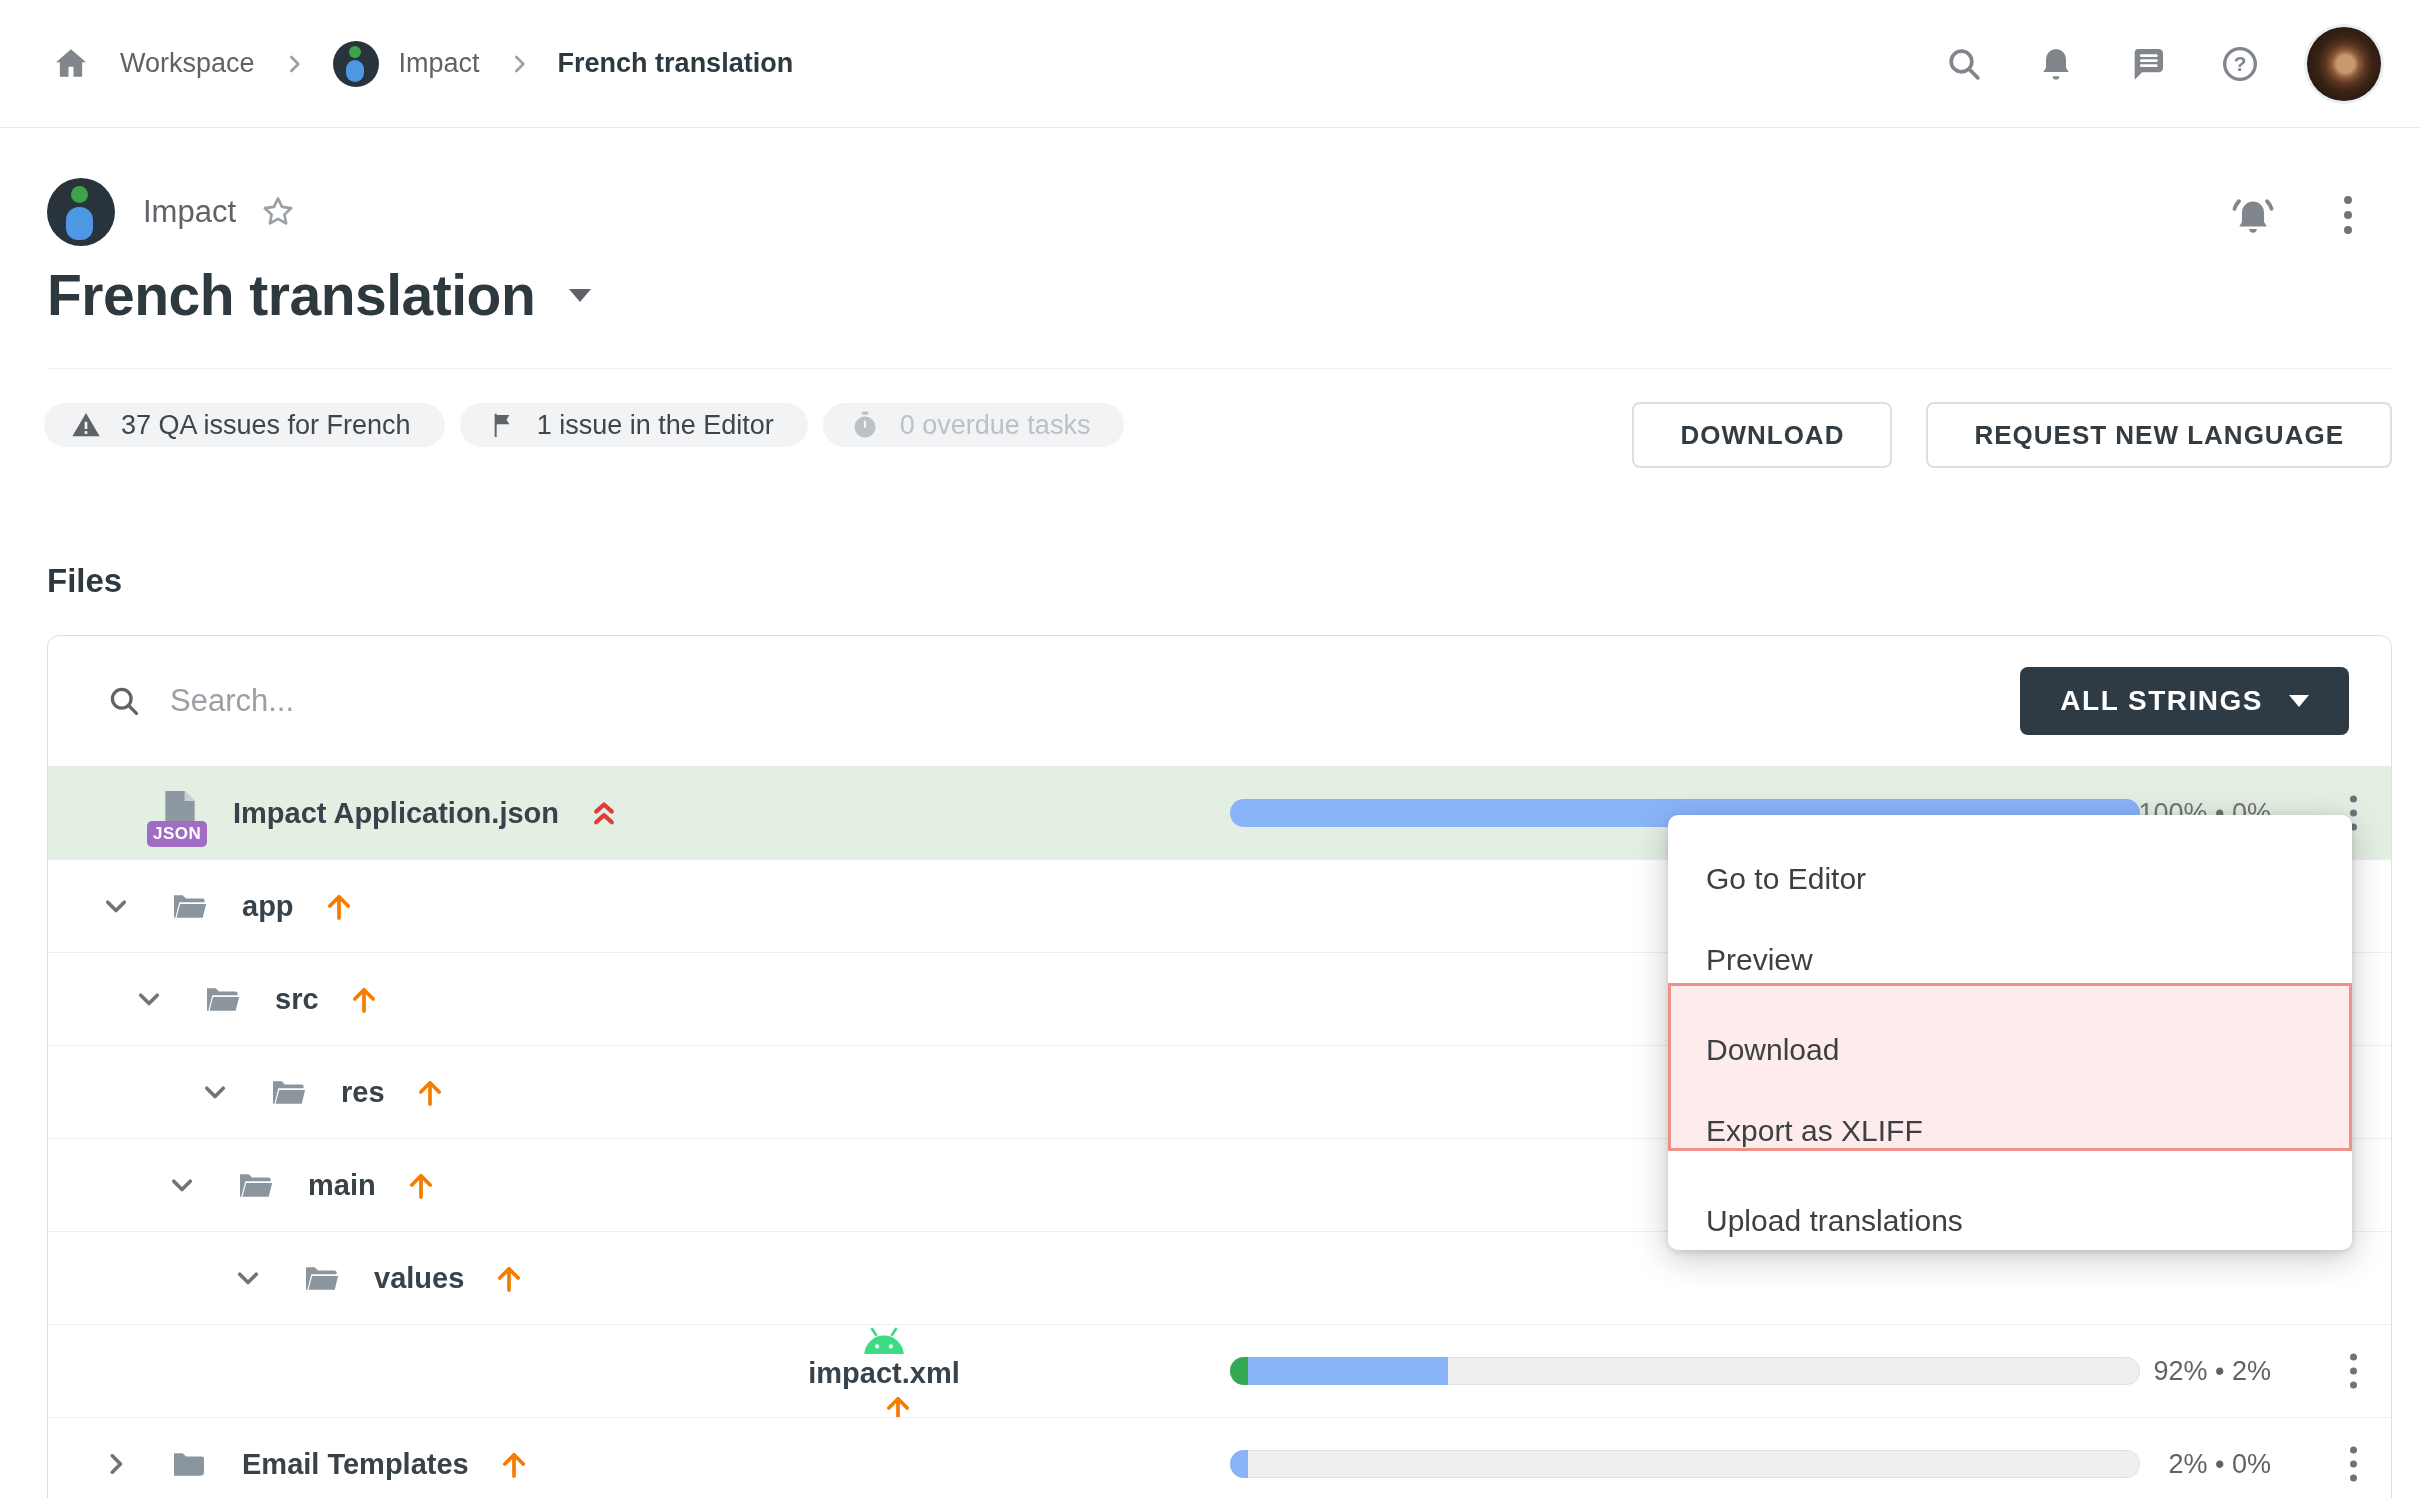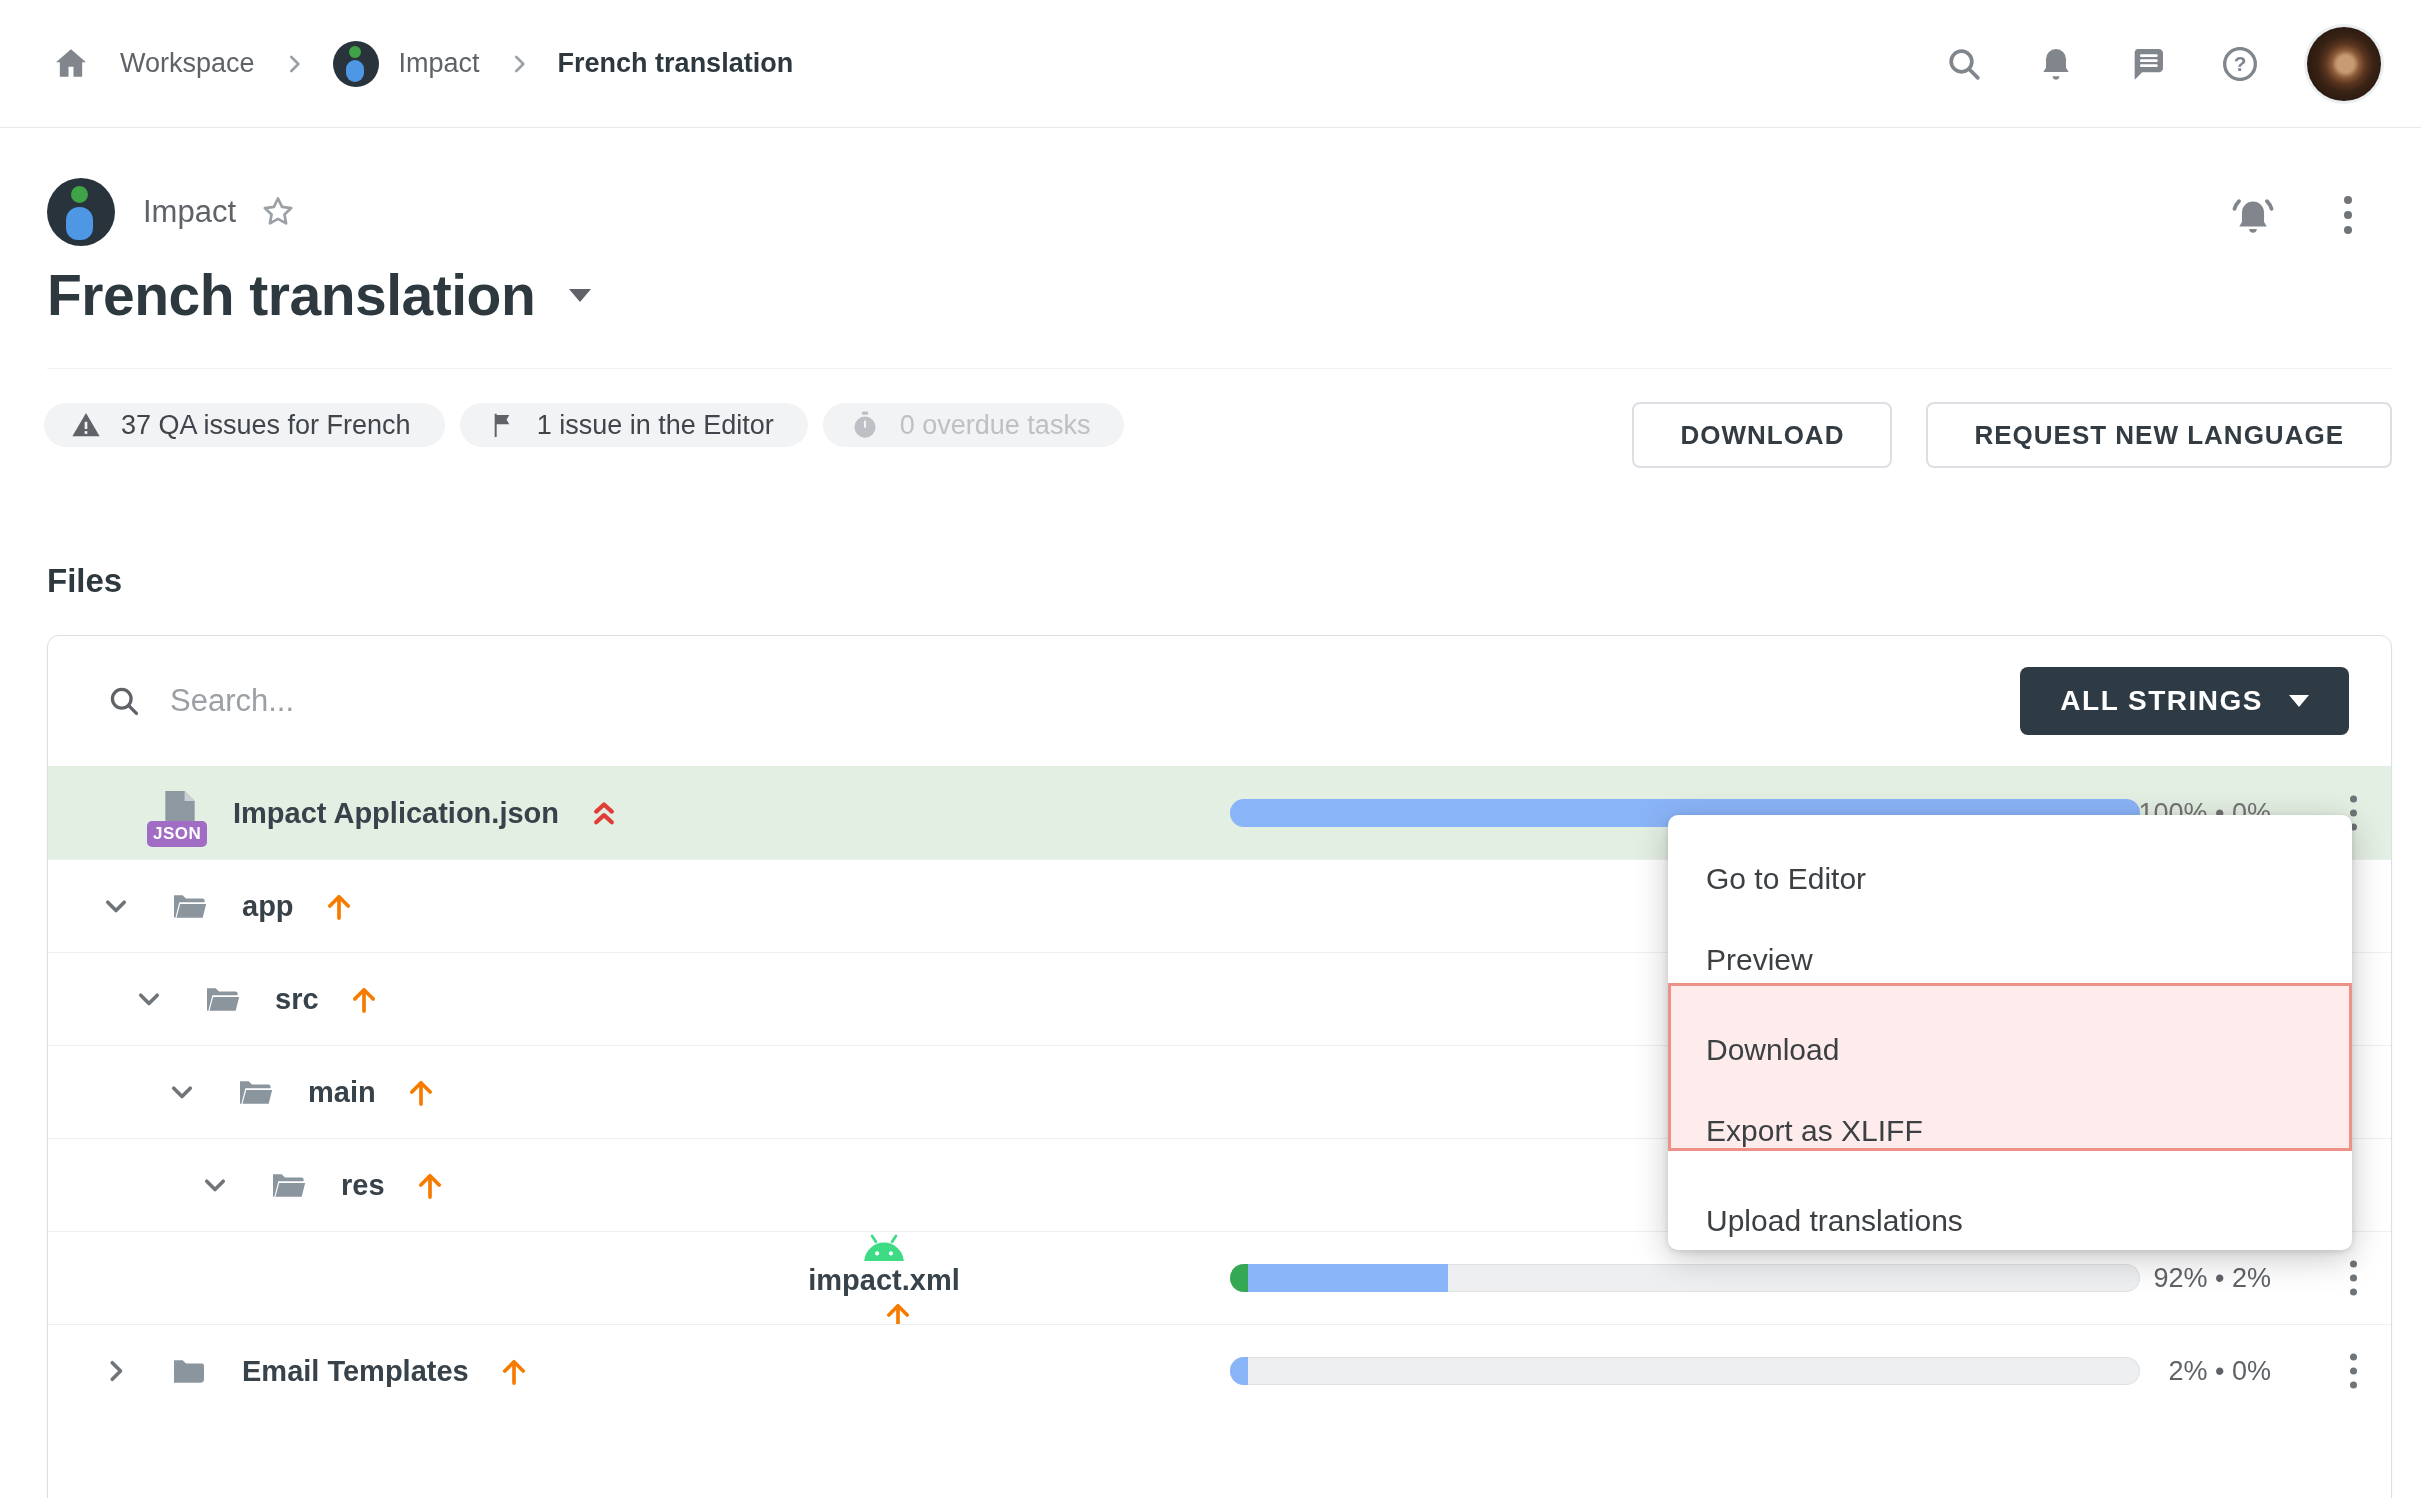--- a/index.html
+++ b/index.html
@@ -335,63 +335,84 @@
         <span class="row-name">src</span>
         <span class="flag-ico upload ico">
           <svg viewBox="0 0 24 24" fill="none" stroke="currentColor" stroke-width="2.6" stroke-linecap="round" stroke-linejoin="round">
               <path d="M12 20.5V5.5M5.5 12 12 5.5 18.5 12"></path>
             </svg>
         </span>
       </div>
     </div>
 
     <div class="file-row">
-      <div class="row-left ind2">
+      <div class="row-left ind3">
         <span class="chev ico">
           <svg viewBox="0 0 24 24" fill="none" stroke="currentColor" stroke-width="2.4" stroke-linecap="round" stroke-linejoin="round">
               <path d="m6.5 9.5 5.5 5.5 5.5-5.5"></path>
             </svg>
         </span>
         <span class="ficon folder">
           <svg viewBox="0 0 24 24" fill="currentColor">
               <path d="M3 5.5h5.2l2 2H20a1.4 1.4 0 0 1 1.4 1.5l-.1.8H6.2L3.8 19H3z"></path>
               <path d="M6.7 10.8h15.6L20.2 19H4.5z"></path>
             </svg>
         </span>
-        <span class="row-name">main</span>
-        <span class="flag-ico upload ico">
-          <svg viewBox="0 0 24 24" fill="none" stroke="currentColor" stroke-width="2.6" stroke-linecap="round" stroke-linejoin="round">
-              <path d="M12 20.5V5.5M5.5 12 12 5.5 18.5 12"></path>
-            </svg>
-        </span>
-      </div>
-    </div>
-
-    <div class="file-row">
-      <div class="row-left ind3">
+        <span class="row-name">res</span>
+        <span class="flag-ico upload ico">
+          <svg viewBox="0 0 24 24" fill="none" stroke="currentColor" stroke-width="2.6" stroke-linecap="round" stroke-linejoin="round">
+              <path d="M12 20.5V5.5M5.5 12 12 5.5 18.5 12"></path>
+            </svg>
+        </span>
+      </div>
+    </div>
+
+    <div class="file-row">
+      <div class="row-left ind2">
         <span class="chev ico">
           <svg viewBox="0 0 24 24" fill="none" stroke="currentColor" stroke-width="2.4" stroke-linecap="round" stroke-linejoin="round">
               <path d="m6.5 9.5 5.5 5.5 5.5-5.5"></path>
             </svg>
         </span>
         <span class="ficon folder">
           <svg viewBox="0 0 24 24" fill="currentColor">
               <path d="M3 5.5h5.2l2 2H20a1.4 1.4 0 0 1 1.4 1.5l-.1.8H6.2L3.8 19H3z"></path>
               <path d="M6.7 10.8h15.6L20.2 19H4.5z"></path>
             </svg>
         </span>
-        <span class="row-name">res</span>
-        <span class="flag-ico upload ico">
-          <svg viewBox="0 0 24 24" fill="none" stroke="currentColor" stroke-width="2.6" stroke-linecap="round" stroke-linejoin="round">
-              <path d="M12 20.5V5.5M5.5 12 12 5.5 18.5 12"></path>
-            </svg>
-        </span>
-      </div>
-    </div>
-
+        <span class="row-name">main</span>
+        <span class="flag-ico upload ico">
+          <svg viewBox="0 0 24 24" fill="none" stroke="currentColor" stroke-width="2.6" stroke-linecap="round" stroke-linejoin="round">
+              <path d="M12 20.5V5.5M5.5 12 12 5.5 18.5 12"></path>
+            </svg>
+        </span>
+      </div>
+    </div>
+
+    <div class="file-row">
+      <div class="row-left ind4">
+        <span class="chev ico">
+          <svg viewBox="0 0 24 24" fill="none" stroke="currentColor" stroke-width="2.4" stroke-linecap="round" stroke-linejoin="round">
+              <path d="m6.5 9.5 5.5 5.5 5.5-5.5"></path>
+            </svg>
+        </span>
+        <span class="ficon folder">
+          <svg viewBox="0 0 24 24" fill="currentColor">
+              <path d="M3 5.5h5.2l2 2H20a1.4 1.4 0 0 1 1.4 1.5l-.1.8H6.2L3.8 19H3z"></path>
+              <path d="M6.7 10.8h15.6L20.2 19H4.5z"></path>
+            </svg>
+        </span>
+        <span class="row-name">values</span>
+        <span class="flag-ico upload ico">
+          <svg viewBox="0 0 24 24" fill="none" stroke="currentColor" stroke-width="2.6" stroke-linecap="round" stroke-linejoin="round">
+              <path d="M12 20.5V5.5M5.5 12 12 5.5 18.5 12"></path>
+            </svg>
+        </span>
+      </div>
+    </div>
 
     <div class="file-row">
       <div class="row-left find5">
         <span class="ficon android">
           <svg viewBox="0 0 24 14" fill="currentColor">
               <path d="M2.5 13.2A9.6 9.6 0 0 1 12 4.4a9.6 9.6 0 0 1 9.5 8.8z"></path>
               <g stroke="currentColor" stroke-width="1.3" stroke-linecap="round">
                 <path d="m6.3 1.2 1.8 2.8M17.7 1.2l-1.8 2.8"></path>
               </g>
               <circle cx="8.7" cy="9.6" r="1" fill="#fff"></circle>

